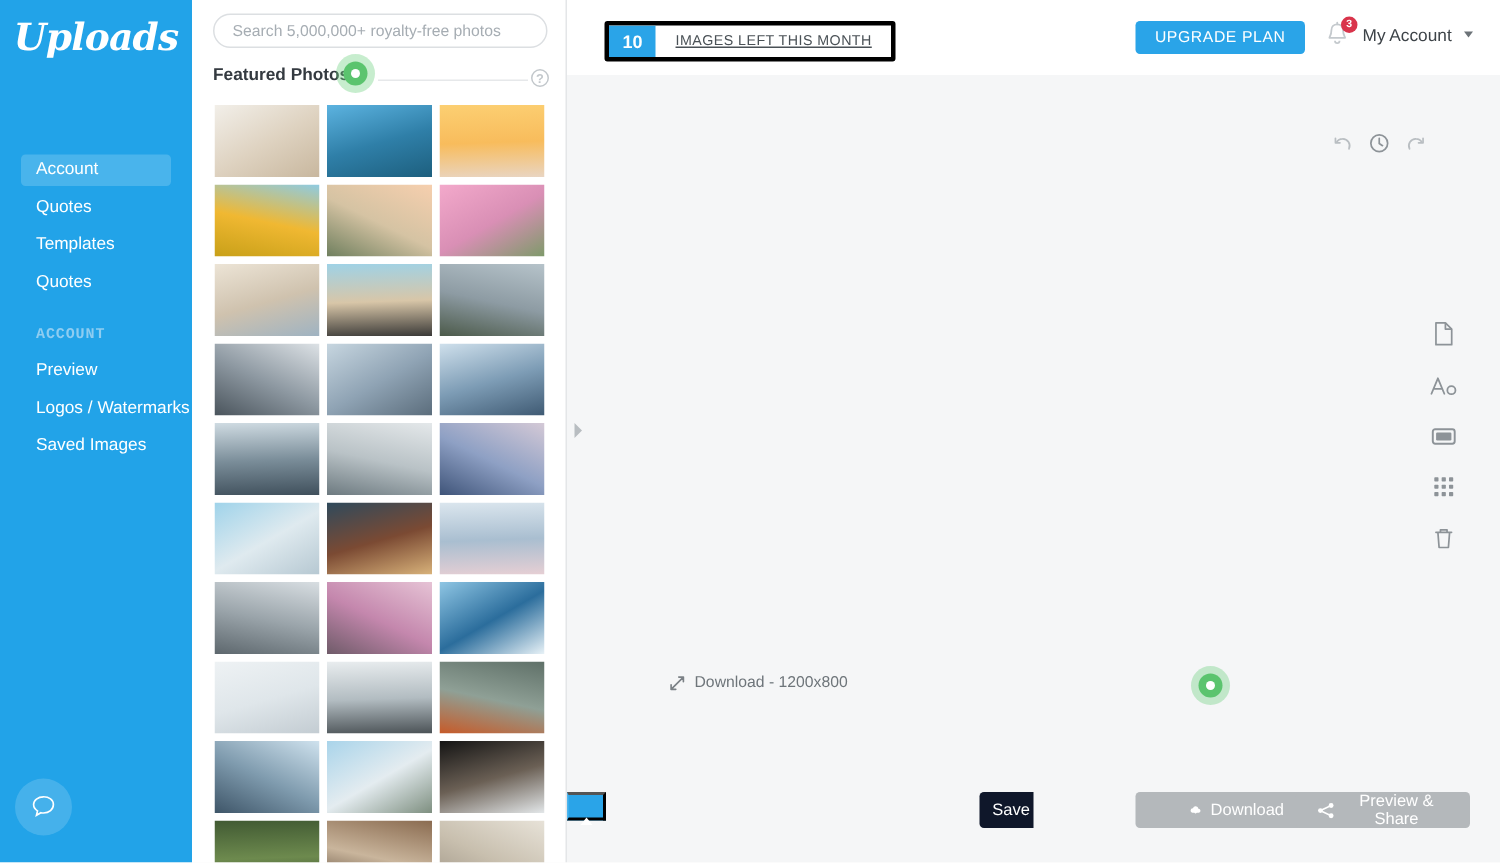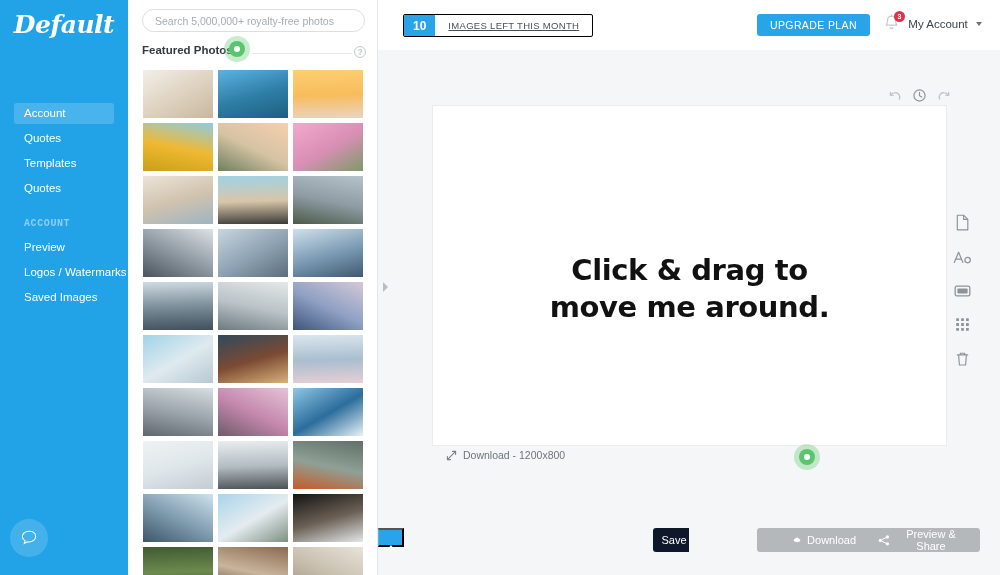--- a/index.html
+++ b/index.html
@@ -170,21 +170,21 @@
   }
   #topbar {
     position: absolute; left: 0; top: 0;
     width: 622px; height: 50px;
     background: #ffffff;
   }
   #quota {
     position: absolute; left: 25px; top: 14px;
     height: 21px;
     display: flex; align-items: stretch;
-    border: 1px solid #000000;
+    border: 3px solid #000000;
     border-radius: 2px;
     background: #ffffff;
     overflow: hidden;
   }
   #quota-count {
     background: #2aa4e8; color: #ffffff;
     font-size: 12px; font-weight: bold;
     padding: 0 9px;
     display: flex; align-items: center;
   }
@@ -339,21 +339,21 @@
     left: 486px; width: 116px;
     background: #b4b8bb;
   }
 </style>
 </head>
 <body>
 
 <div id="app">
 
   <div id="sidebar">
-    <div id="brand">Default</div>
+    <div id="brand">Uploads</div>
     <div id="nav-primary" class="nav-list">
         <div class="nav-item active">Account</div>
         <div class="nav-item">Quotes</div>
         <div class="nav-item">Templates</div>
         <div class="nav-item">Quotes</div>
       </div>
     <div id="nav-account" class="nav-list">
         <div class="nav-heading">ACCOUNT</div>
         <div class="nav-item">Preview</div>
         <div class="nav-item">Logos / Watermarks</div>
@@ -535,26 +535,20 @@
         </svg>
       </span>
       <span class="hist-btn">
         <svg width="14" height="14" viewBox="0 0 14 14">
           <path d="M2.7 10.2A4.6 4.6 0 0 1 7 3.6c1.7 0 3.2.9 4 2.3" fill="none" stroke="#b9bec2" stroke-width="1.15" stroke-linecap="round"></path>
           <path d="M11.7 3.2v3h-3" fill="none" stroke="#b9bec2" stroke-width="1.15" stroke-linecap="round" stroke-linejoin="round"></path>
         </svg>
       </span>
     </div>
 
-    <div id="canvas">
-      <div id="canvas-text">
-        <div>Click &amp; drag to</div>
-        <div>move me around.</div>
-      </div>
-    </div>
 
     <div id="canvas-meta">
       <svg width="11" height="11" viewBox="0 0 11 11">
         <path d="M1.4 9.6L9.6 1.4M9.6 1.4H6.5M9.6 1.4v3.1M1.4 9.6h3.1M1.4 9.6V6.5" fill="none" stroke="#7b8186" stroke-width="1.1" stroke-linecap="round" stroke-linejoin="round"></path>
       </svg>
       <span id="canvas-meta-label">Download - 1200x800</span>
     </div>
 
     <div id="pulse-canvas" class="pulse-dot"></div>
 

